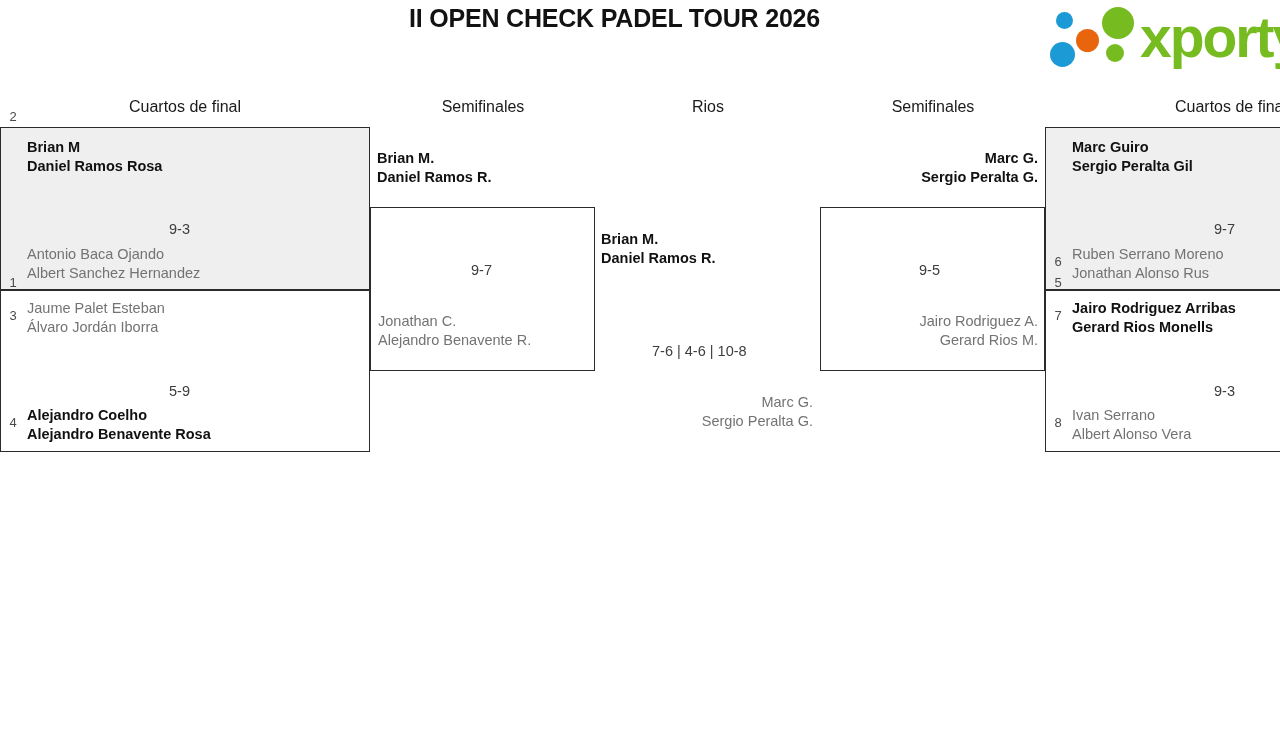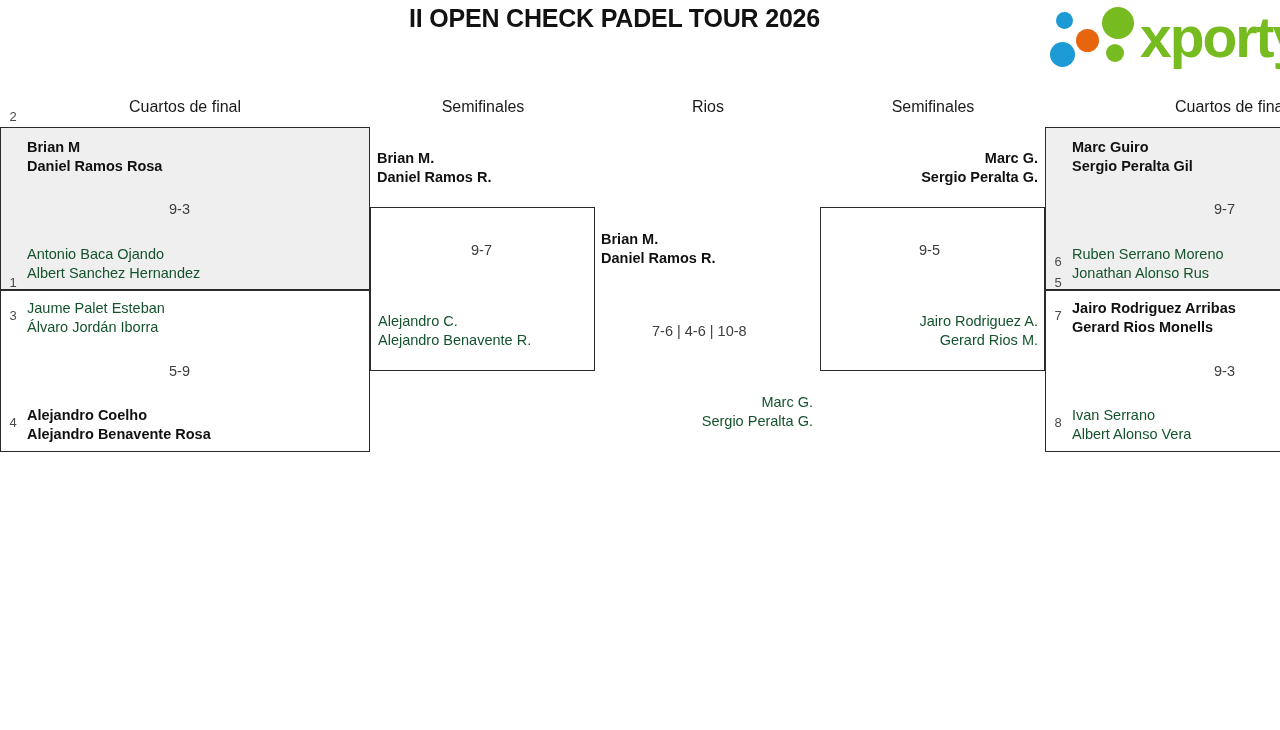--- a/index.html
+++ b/index.html
@@ -86,21 +86,21 @@
     border: 1px solid #2b2b2b;
   }
   .mbox.shaded { background: #efefef; }
   .mbox.plain  { background: #ffffff; }
 
   
   .team {
     position: absolute;
     font-size: 14.5px;
     line-height: 19px;
-    color: #14532d;
+    color: #737373;
     white-space: nowrap;
   }
   .team.win {
     font-weight: bold;
     color: #111111;
   }
   .team.right { text-align: right; }
 
   .seed {
     position: absolute;
@@ -110,20 +110,21 @@
     text-align: center;
     width: 16px;
   }
 
   .score {
     position: absolute;
     font-size: 14.5px;
     line-height: 19px;
     color: #3d3d3d;
     white-space: nowrap;
+    margin-top: 20px;
   }
 </style>
 </head>
 <body>
 
 <div id="header">
 
   <div id="title-block">
     <div class="title-line1">II OPEN CHECK PADEL TOUR 2026</div>
   </div>
@@ -167,21 +168,21 @@
   <span class="seed" style="left:4px; top:124px;">4</span>
   <span class="team win" style="left:26px; top:115px;">Alejandro Coelho</span>
   <span class="team win" style="left:26px; top:134px;">Alejandro Benavente Rosa</span>
 </div>
 
 <span class="team win" style="left:377px; top:149px;">Brian M.</span>
 <span class="team win" style="left:377px; top:168px;">Daniel Ramos R.</span>
 
 <div class="mbox plain" style="left:370px; top:207px; width:225px; height:164px;">
   <span class="score" style="left:100px; top:33px;">9-7</span>
-  <span class="team" style="left:7px; top:104px;">Alejandro C.</span>
+  <span class="team" style="left:7px; top:104px;">Jonathan C.</span>
   <span class="team" style="left:7px; top:123px;">Alejandro Benavente R.</span>
 </div>
 
 <span class="team win" style="left:601px; top:230px;">Brian M.</span>
 <span class="team win" style="left:601px; top:249px;">Daniel Ramos R.</span>
 
 <span class="score" style="left:652px; top:322px;">7-6 | 4-6 | 10-8</span>
 
 <span class="team right" style="left:558px; top:393px; width:255px;">Marc G.</span>
 <span class="team right" style="left:558px; top:412px; width:255px;">Sergio Peralta G.</span>

